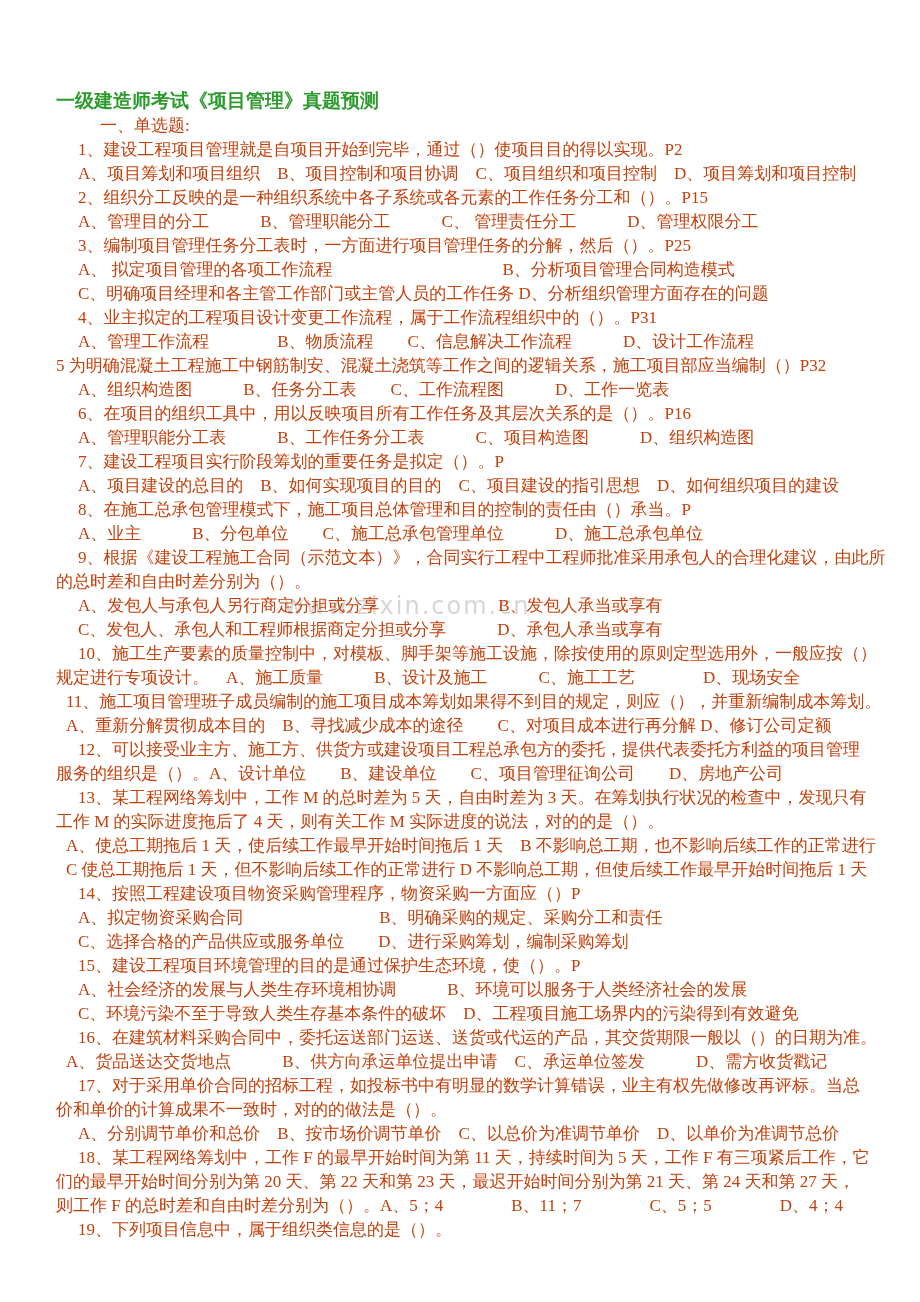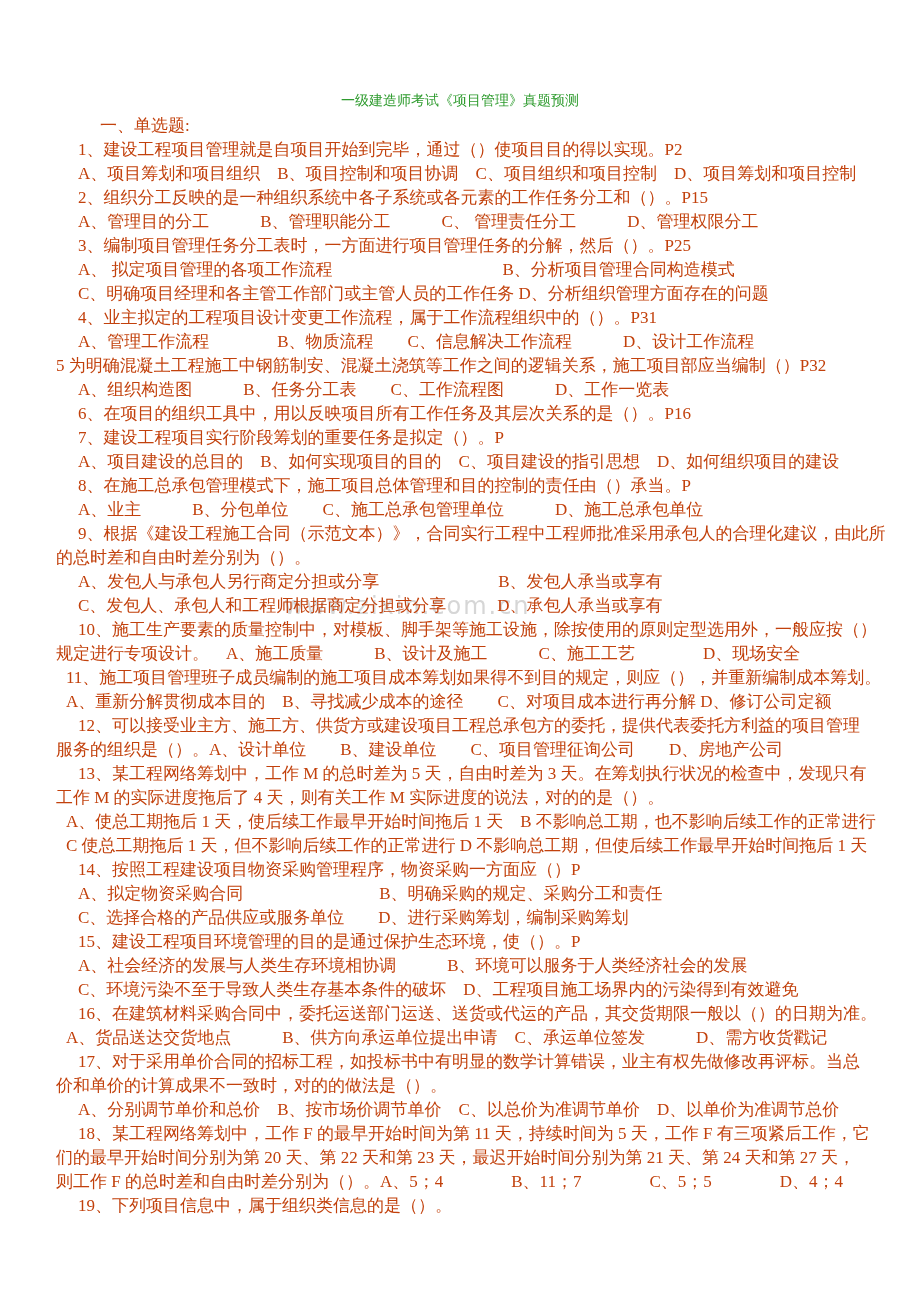--- a/index.html
+++ b/index.html
@@ -16,23 +16,23 @@
     font-family: "Liberation Serif", "DejaVu Serif", serif;
   }
   .content {
     position: relative;
     z-index: 1;
     padding: 88px 0 0 56px;
     width: 808px;
   }
   .title {
     width: 808px;
-    text-align: center;
-    font-weight: normal;
-    font-size: 14px;
+    text-align: left;
+    font-weight: bold;
+    font-size: 19px;
     line-height: 26px;
   }
   .line {
     font-size: 17px;
     line-height: 24px;
     white-space: pre;
   }
   .ind-0 { padding-left: 0; }
   .ind-1 { padding-left: 10px; }
   .ind-2 { padding-left: 22px; }
@@ -63,20 +63,21 @@
         <div class="line ind-2">2、组织分工反映的是一种组织系统中各子系统或各元素的工作任务分工和（）。P15</div>
         <div class="line ind-2">A、管理目的分工　　　B、管理职能分工　　　C、 管理责任分工　　　D、管理权限分工</div>
         <div class="line ind-2">3、编制项目管理任务分工表时，一方面进行项目管理任务的分解，然后（）。P25</div>
         <div class="line ind-2">A、 拟定项目管理的各项工作流程　　　　　　　　　　B、分析项目管理合同构造模式</div>
         <div class="line ind-2">C、明确项目经理和各主管工作部门或主管人员的工作任务 D、分析组织管理方面存在的问题</div>
         <div class="line ind-2">4、业主拟定的工程项目设计变更工作流程，属于工作流程组织中的（）。P31</div>
         <div class="line ind-2">A、管理工作流程　　　　B、物质流程　　C、信息解决工作流程　　　D、设计工作流程</div>
         <div class="line ind-0">5 为明确混凝土工程施工中钢筋制安、混凝土浇筑等工作之间的逻辑关系，施工项目部应当编制（）P32</div>
         <div class="line ind-2">A、组织构造图　　　B、任务分工表　　C、工作流程图　　　D、工作一览表</div>
         <div class="line ind-2">6、在项目的组织工具中，用以反映项目所有工作任务及其层次关系的是（）。P16</div>
+        <div class="line ind-2">A、管理职能分工表　　　B、工作任务分工表　　　C、项目构造图　　　D、组织构造图</div>
         <div class="line ind-2">7、建设工程项目实行阶段筹划的重要任务是拟定（）。P</div>
         <div class="line ind-2">A、项目建设的总目的　B、如何实现项目的目的　C、项目建设的指引思想　D、如何组织项目的建设</div>
         <div class="line ind-2">8、在施工总承包管理模式下，施工项目总体管理和目的控制的责任由（）承当。P</div>
         <div class="line ind-2">A、业主　　　B、分包单位　　C、施工总承包管理单位　　　D、施工总承包单位</div>
         <div class="line ind-2">9、根据《建设工程施工合同（示范文本）》，合同实行工程中工程师批准采用承包人的合理化建议，由此所</div>
         <div class="line ind-0">的总时差和自由时差分别为（）。</div>
         <div class="line ind-2">A、发包人与承包人另行商定分担或分享　　　　　　　B、发包人承当或享有</div>
         <div class="line ind-2">C、发包人、承包人和工程师根据商定分担或分享　　　D、承包人承当或享有</div>
         <div class="line ind-2">10、施工生产要素的质量控制中，对模板、脚手架等施工设施，除按使用的原则定型选用外，一般应按（）</div>
         <div class="line ind-0">规定进行专项设计。　A、施工质量　　　B、设计及施工　　　C、施工工艺　　　　D、现场安全</div>

